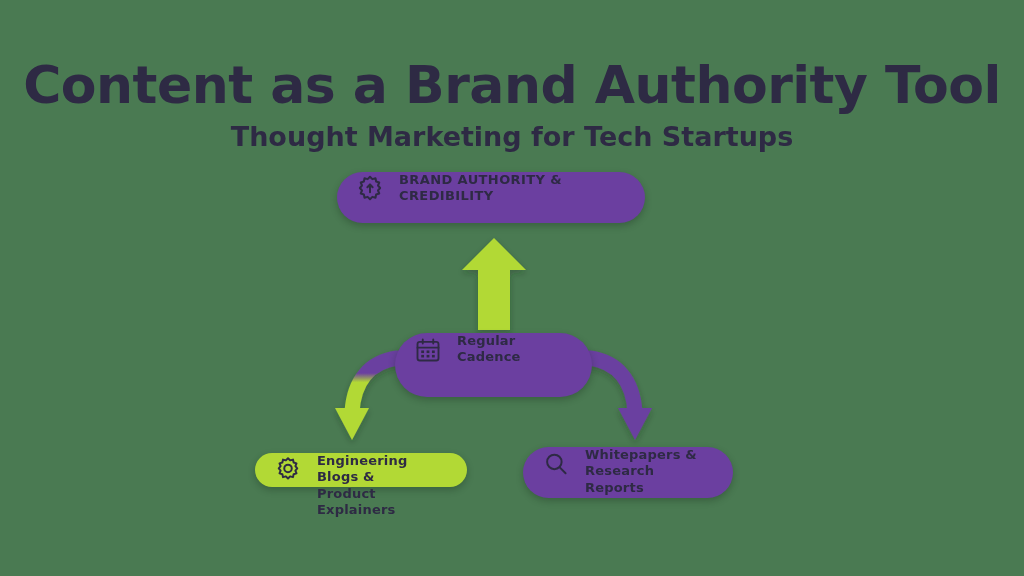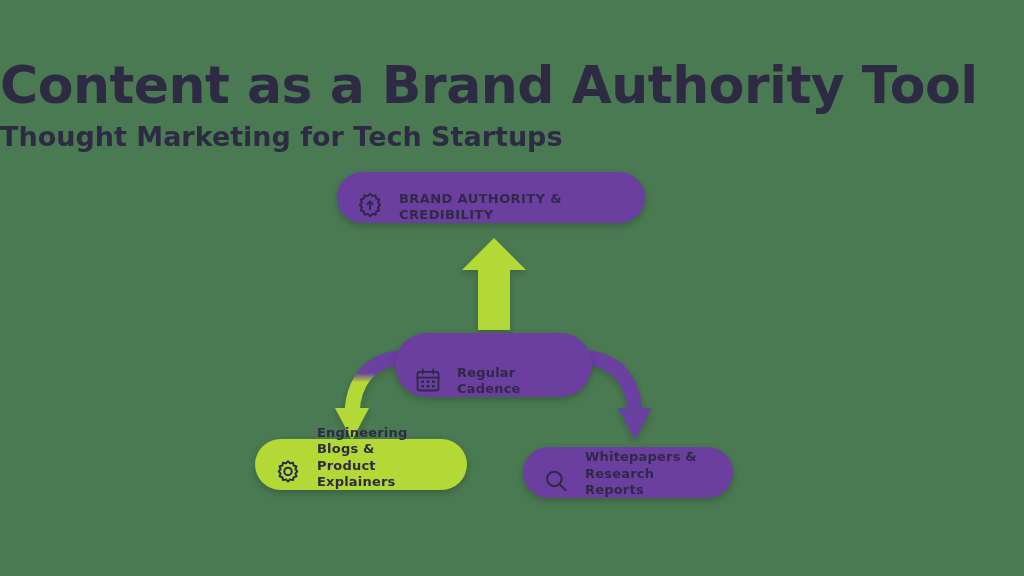--- a/index.html
+++ b/index.html
@@ -19,20 +19,21 @@
     width: 1024px;
     height: 576px;
   }
 
   
   #title-block {
     position: absolute;
     left: 0;
     top: 58px;
     width: 1024px;
+    text-align: center;
   }
   #page-title {
     font-size: 52px;
     font-weight: 800;
     letter-spacing: -0.5px;
     color: #2e2a44;
     line-height: 1.05;
     margin: 0;
     white-space: nowrap;
   }
@@ -52,21 +53,21 @@
     top: 0;
     width: 1024px;
     height: 576px;
     pointer-events: none;
   }
 
   
   .node {
     position: absolute;
     display: flex;
-    align-items: flex-end;
+    align-items: flex-start;
     box-sizing: border-box;
     border-radius: 999px;
     padding: 0 18px 0 16px;
     box-shadow: 0 3px 7px rgba(20, 40, 24, 0.30);
   }
   .node.purple { background: #6b3fa0; }
   .node.green  { background: #b2d935; }
 
   .node-icon {
     flex: 0 0 auto;
@@ -109,21 +110,21 @@
   .node-sublabel:empty { display: none; }
 
   
   #node-brand-authority {
     left: 337px; top: 172px; width: 308px; height: 51px;
   }
   #node-regular-cadence {
     left: 395px; top: 333px; width: 197px; height: 64px;
   }
   #node-engineering-blogs {
-    left: 255px; top: 439px; width: 212px; height: 51px;
+    left: 255px; top: 453px; width: 212px; height: 34px;
   }
   #node-whitepapers {
     left: 523px; top: 447px; width: 210px; height: 51px;
   }
 </style>
 </head>
 <body style="background: rgb(74, 122, 82);">
 
 <div id="stage">
 

